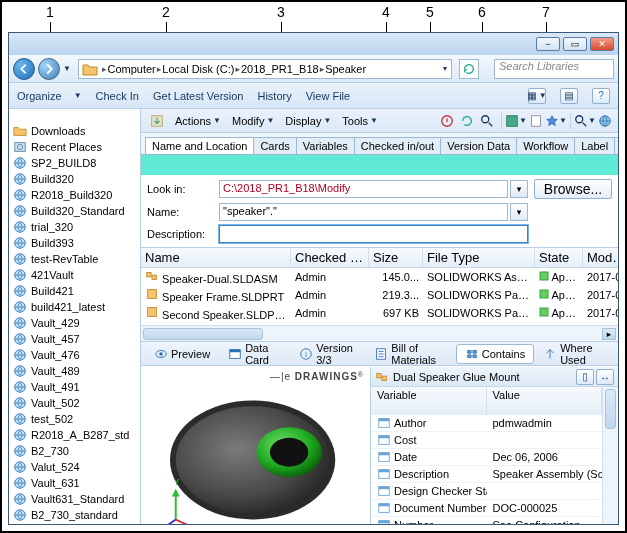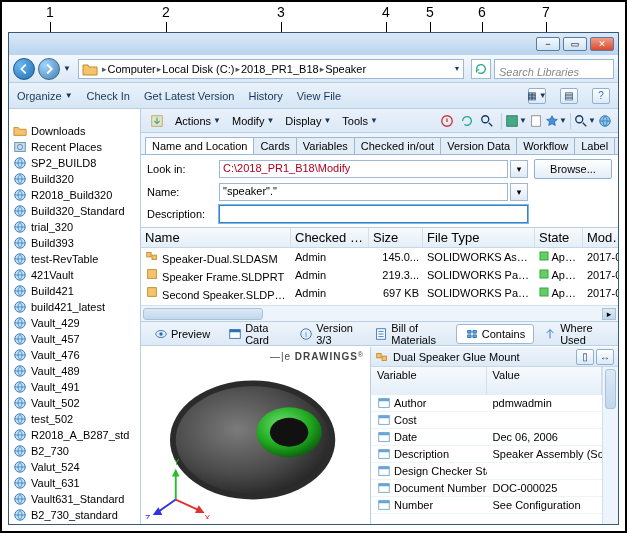--- a/index.html
+++ b/index.html
@@ -59,30 +59,30 @@
   .crumbbar {
     height:20px; flex:1; background:#fff; border:1px solid #9db8d2;
     display:flex; align-items:center; font-size:11px;
     margin:0 4px; overflow:hidden;
   }
   .crumbicon { width:16px; height:16px; margin:0 3px; }
   .sep { color:#555; padding:0 1px; font-size:9px;}
   .refresh { width:20px; height:20px; border:1px solid #9db8d2; background:#fff; display:flex;align-items:center;justify-content:center; color:#1a6; }
   .searchbox {
     width:120px; height:20px; border:1px solid #9db8d2; background:#fff;
-    display:flex; align-items:flex-end; padding:0 4px; color:#888; font-style:italic;
+    display:flex; align-items:flex-start; padding:0 4px; color:#888; font-style:italic;margin-left:12px;
   }
   .menubar {
     height:26px;
     background:linear-gradient(#eaf2fb,#d6e6f5);
     border-bottom:1px solid #b9cee3;
     display:flex; align-items:center; gap:14px; padding:0 8px;
     color:#17365d;
   }
-  .menubar .mitem { display:flex; align-items:center; gap:3px; }
+  .menubar .mitem { display:flex; align-items:center; gap:12px; }
   .menubar .spacer { flex:1; }
   .sq { width:18px; height:16px; border:1px solid #8fb0d0; background:linear-gradient(#fff,#dce9f7); border-radius:2px; display:inline-flex;align-items:center;justify-content:center; font-size:10px; color:#17365d;}
   .dd { font-size:8px; color:#17365d; }
   .body { flex:1; display:flex; overflow:hidden; }
   .sidebar {
     width:132px; border-right:1px solid #b9cee3; background:#fff;
     overflow:hidden; padding:14px 0;
   }
   .sidebar .item { display:flex; align-items:center; gap:4px; padding:1px 4px; white-space:nowrap; }
   .sidebar .item .txt { overflow:hidden; text-overflow:ellipsis; }
@@ -100,28 +100,28 @@
     overflow:hidden; white-space:nowrap;
   }
   .tab {
     border:1px solid #9db8d2; border-bottom:none; background:#e3edf7;
     padding:2px 6px; font-size:11px; margin-right:-1px;
     position: relative;
   }
   .tab.active { background:#fff; font-weight:normal; z-index:2; border-bottom:1px solid #fff; margin-bottom:-1px;}
   .formarea {
     background:#fff; border-bottom:1px solid #b9cee3; padding:4px 6px;
-    display:grid; grid-template-columns:66px 1fr 78px; gap:4px 6px; align-items:center;
+    display:grid; grid-template-columns:66px 1fr 78px; gap:4px 6px; align-items:center;margin-top:20px;
   }
   .formarea label { color:#000; }
   .pathval { color:#b00020; font-weight:normal; }
   .tinput { border:1px solid #9db8d2; height:18px; padding:1px 3px; background:#fff; }
   .tinput.focus { border:1px solid #3b82c4; outline:1px solid #7ab6e8; }
   .ddbtn { width:18px; height:18px; border:1px solid #9db8d2; background:linear-gradient(#fff,#dfeaf6); text-align:center; font-size:9px; line-height:16px;}
-  .browsebtn { height:20px; border:1px solid #8fb0d0; background:linear-gradient(#fff,#e3edf7); border-radius:2px; padding:0 6px; font-size:11px;}
+  .browsebtn { height:20px; border:1px solid #8fb0d0; background:linear-gradient(#fff,#e3edf7); border-radius:2px; padding:0 6px; font-size:14px;}
   .filelist { background:#fff; flex:0 0 94px; display:flex; flex-direction:column; border-bottom:1px solid #b9cee3; overflow:hidden;}
   .fl-head, .fl-row { display:grid; grid-template-columns: 150px 78px 54px 112px 48px 50px; align-items:center; }
   .fl-head { height:20px; background:linear-gradient(#f7fafd,#e4eef8); border-bottom:1px solid #c7d7e8; font-size:13px; }
   .fl-head > div { border-right:1px solid #d2dfec; padding:2px 4px; overflow:hidden; white-space:nowrap; text-overflow:ellipsis;}
   .fl-row { height:18px; font-size:11px; }
   .fl-row > div { padding:1px 4px; overflow:hidden; white-space:nowrap; text-overflow:ellipsis;}
   .hsbar { height:16px; background:#eef4fb; border-top:1px solid #d2dfec; position:relative;}
   .hsbar .thumb { position:absolute; left:2px; top:2px; height:12px; width:120px; background:linear-gradient(#dbe8f6,#c2d7ec); border:1px solid #a9c2da; border-radius:3px;}
   .hsbar .rar { position:absolute; right:2px; top:2px; width:14px; height:12px; background:linear-gradient(#dbe8f6,#c2d7ec); border:1px solid #a9c2da; text-align:center; font-size:9px; line-height:10px;}
   .bottomtabs {

